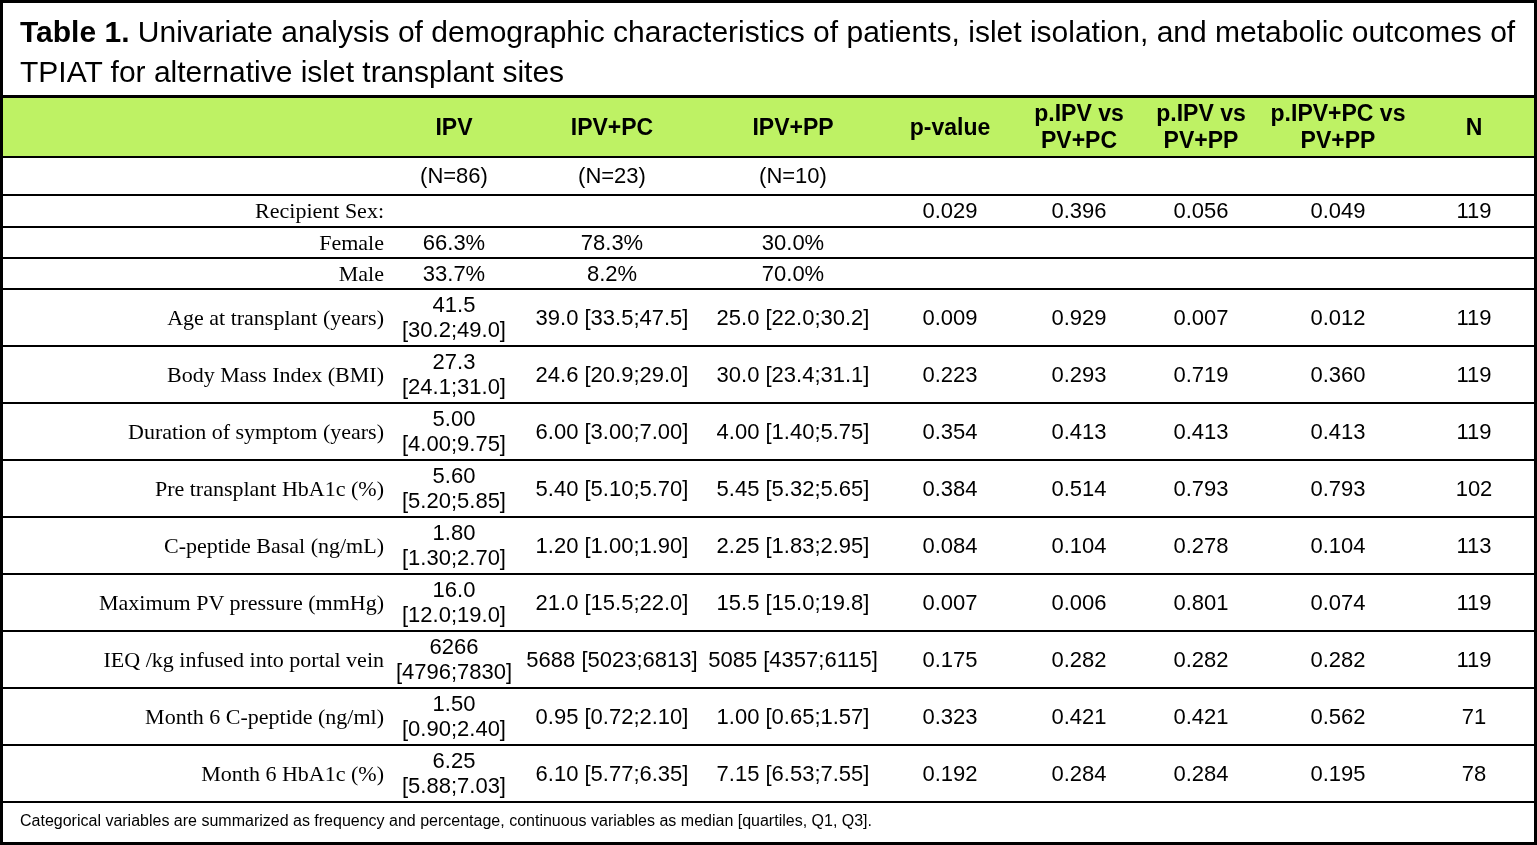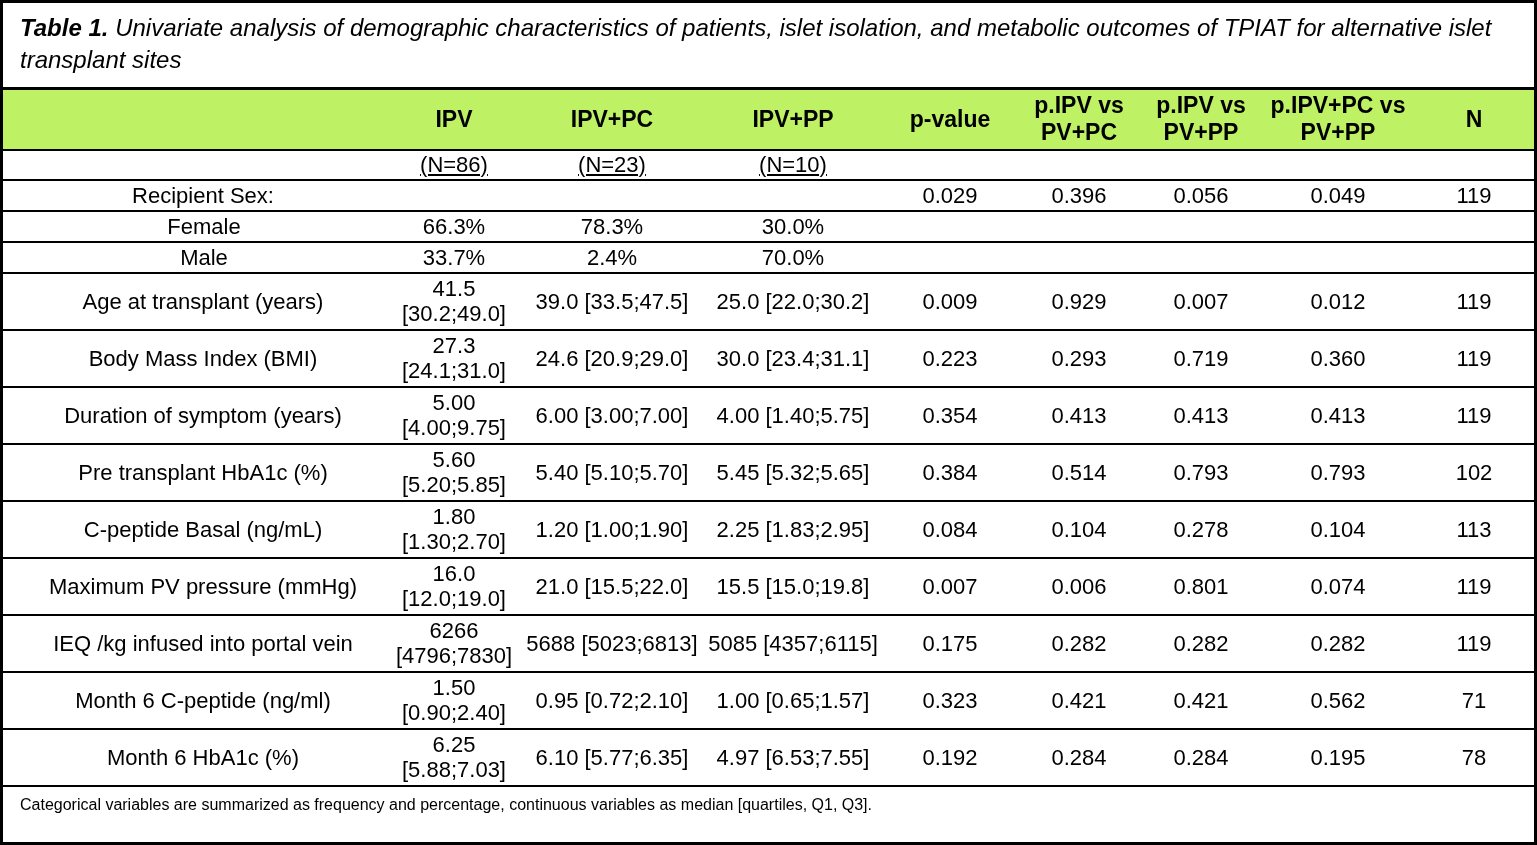--- a/index.html
+++ b/index.html
@@ -10,25 +10,24 @@
     color: #000000;
     position: relative;
   }
   .frame {
     width: 1537px; height: 845px;
     border: 3px solid #000000;
     background: #ffffff;
     overflow: hidden;
   }
   .title {
-    padding: 9px 17px 12px 17px;
-    font-size: 24px;
+    padding: 9px 17px 4px 17px;
+    font-size: 30px;
     line-height: 1.32;
     color: #000;
-    font-style: italic;
   }
   .title .title-label { font-weight: bold; }
   table.main {
     width: 100%;
     border-collapse: collapse;
     table-layout: fixed;
   }
   col.c-label   { width: 385px; }
   col.c-ipv     { width: 132px; }
   col.c-ipvpc   { width: 184px; }
@@ -48,46 +47,46 @@
   tr.header-row th {
     font-size: 23px;
     font-weight: bold;
     text-align: center;
     vertical-align: middle;
     white-space: pre-line;
     line-height: 1.18;
     padding: 2px 4px;
   }
   tr.subheader-row {
-    height: 30px;
+    height: 38px;
     border-bottom: 2px solid #000;
-    text-decoration: underline;
   }
   tr.subheader-row td {
     font-size: 22px;
     text-align: center;
     vertical-align: middle;
     padding: 1px 4px;
   }
   tbody tr.data-row { border-bottom: 2px solid #000; }
   tbody tr.data-row.single { height: 31px; }
   tbody tr.data-row.double { height: 57px; }
   tbody td {
     font-size: 22px;
     text-align: center;
     vertical-align: middle;
     line-height: 1.14;
     padding: 2px 4px;
     white-space: pre-line;
     overflow: hidden;
   }
   tbody td.cell-label {
-    text-align: center;
+    text-align: right;
     padding-left: 19px;
     white-space: normal;
+    font-family: Liberation Serif, serif;
   }
   tbody td.cell-label.indent { padding-left: 21px; }
   .footnote {
     font-size: 16px;
     padding: 8px 17px;
     line-height: 1.25;
   }
 </style>
 </head>
 <body>
@@ -156,21 +155,21 @@
           <td class="cell-ipv_pp">30.0%</td>
           <td class="cell-p_value"></td>
           <td class="cell-p_ipv_vs_pvpc"></td>
           <td class="cell-p_ipv_vs_pvpp"></td>
           <td class="cell-p_ipvpc_vs_pvpp"></td>
           <td class="cell-n"></td>
         </tr>
         <tr class="data-row single">
           <td class="cell-label indent">Male</td>
           <td class="cell-ipv">33.7%</td>
-          <td class="cell-ipv_pc">2.4%</td>
+          <td class="cell-ipv_pc">8.2%</td>
           <td class="cell-ipv_pp">70.0%</td>
           <td class="cell-p_value"></td>
           <td class="cell-p_ipv_vs_pvpc"></td>
           <td class="cell-p_ipv_vs_pvpp"></td>
           <td class="cell-p_ipvpc_vs_pvpp"></td>
           <td class="cell-n"></td>
         </tr>
         <tr class="data-row double">
           <td class="cell-label">Age at transplant (years)</td>
           <td class="cell-ipv">41.5
@@ -265,21 +264,21 @@
           <td class="cell-p_ipv_vs_pvpc">0.421</td>
           <td class="cell-p_ipv_vs_pvpp">0.421</td>
           <td class="cell-p_ipvpc_vs_pvpp">0.562</td>
           <td class="cell-n">71</td>
         </tr>
         <tr class="data-row double">
           <td class="cell-label">Month 6 HbA1c (%)</td>
           <td class="cell-ipv">6.25
 [5.88;7.03]</td>
           <td class="cell-ipv_pc">6.10 [5.77;6.35]</td>
-          <td class="cell-ipv_pp">4.97 [6.53;7.55]</td>
+          <td class="cell-ipv_pp">7.15 [6.53;7.55]</td>
           <td class="cell-p_value">0.192</td>
           <td class="cell-p_ipv_vs_pvpc">0.284</td>
           <td class="cell-p_ipv_vs_pvpp">0.284</td>
           <td class="cell-p_ipvpc_vs_pvpp">0.195</td>
           <td class="cell-n">78</td>
         </tr>
       </tbody>
   </table>
 
   <div class="footnote">Categorical variables are summarized as frequency and percentage, continuous variables as median [quartiles, Q1, Q3].</div>

